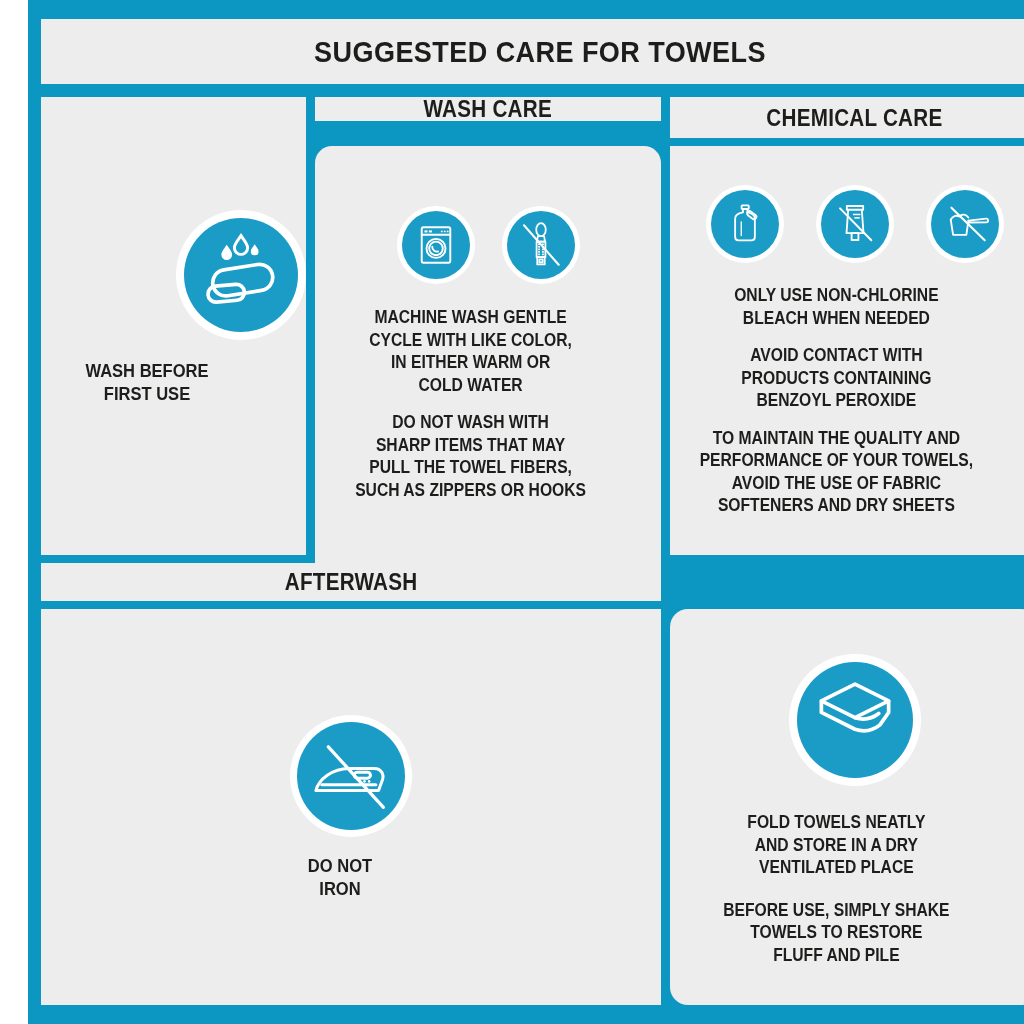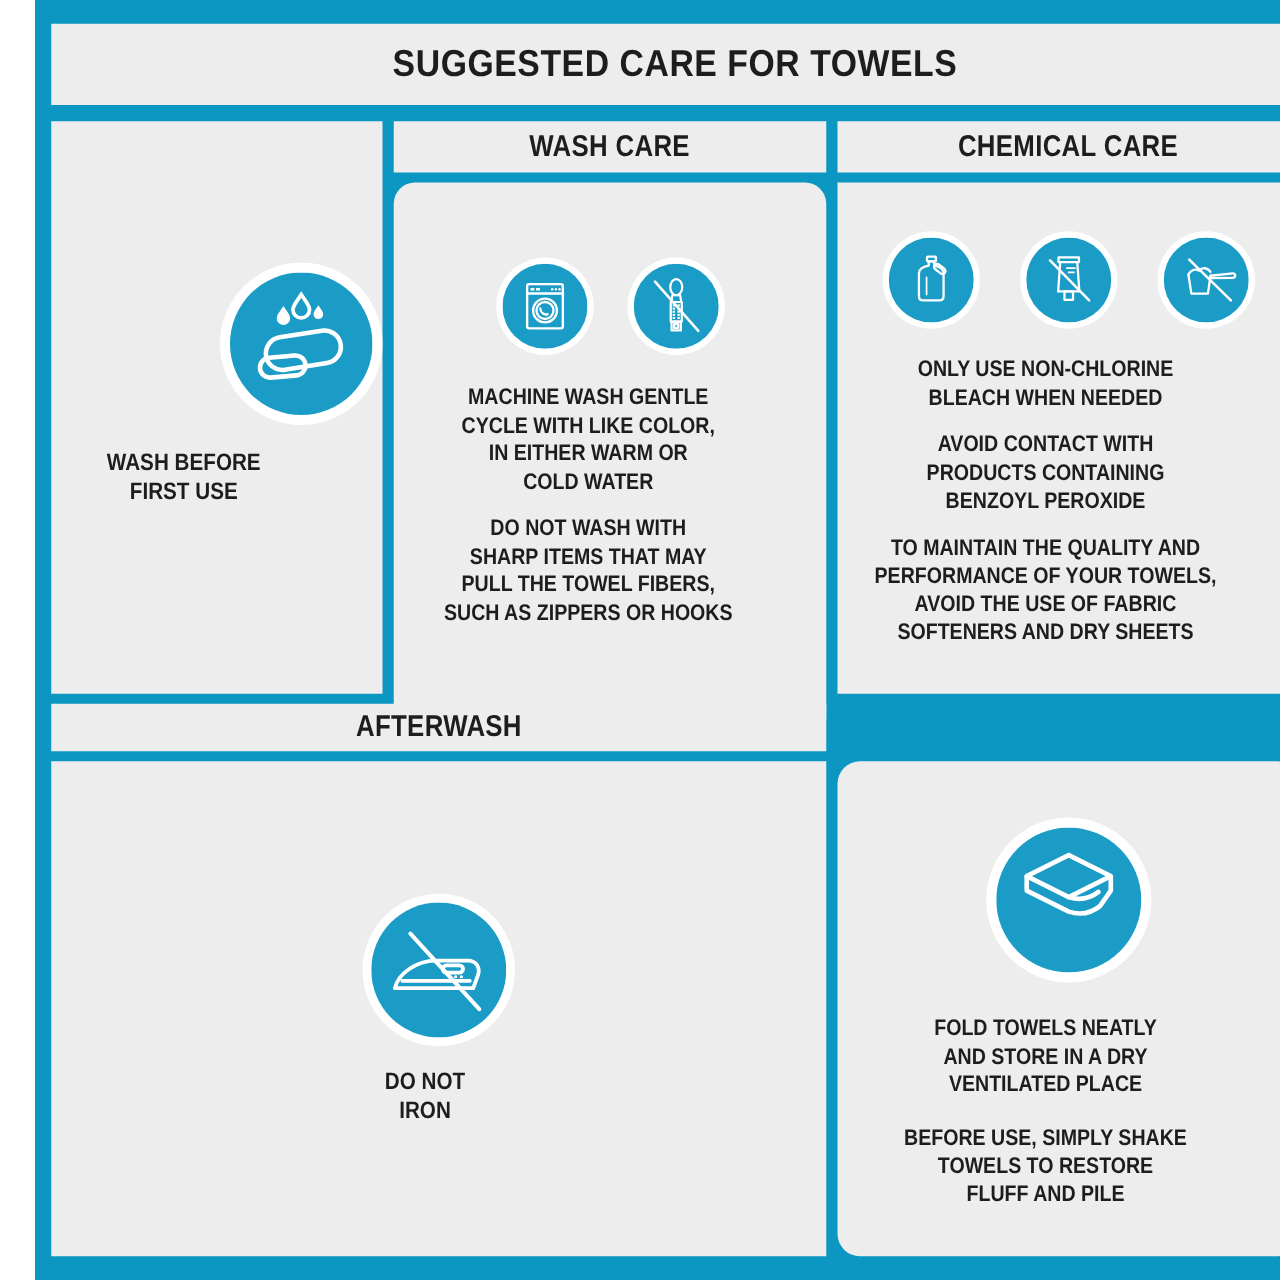--- a/index.html
+++ b/index.html
@@ -19,21 +19,21 @@
     background:var(--panel,#ededee);
     box-sizing:border-box;
     color:var(--text,#1d1d1b);
   }
   .center-flex{display:flex;align-items:center;justify-content:center;}
   .col{display:flex;flex-direction:column;align-items:center;}
 
   
   .title-strip   {left:13px;  top:19px;  width:998px; height:65px;}
   .intro-cell    {left:13px;  top:97px;  width:265px; height:458px;}
-  .wc-hdr        {left:287px; top:97px;  width:346px; height:41px;}
+  .wc-hdr        {left:287px; top:97px;  width:346px; height:24px;}
   .wc-body       {left:287px; top:146px; width:346px; height:446px;border-radius:17px;}
   .cc-hdr        {left:642px; top:97px;  width:369px; height:41px;}
   .cc-body       {left:642px; top:146px; width:369px; height:409px;}
   .aw-hdr        {left:13px;  top:563px; width:620px; height:38px;}
   .aw-body       {left:13px;  top:609px; width:620px; height:396px;}
   .st-hdr        {left:642px; top:563px; width:369px; height:38px;}
   .st-body       {left:642px; top:609px; width:369px; height:396px;}
 
   
   .title-text{

